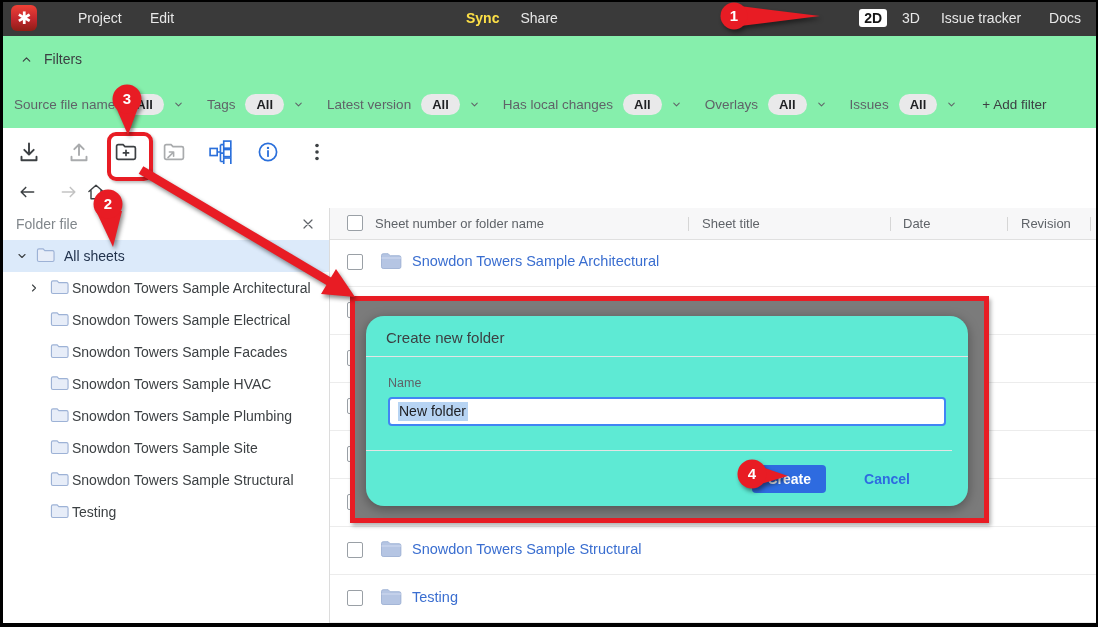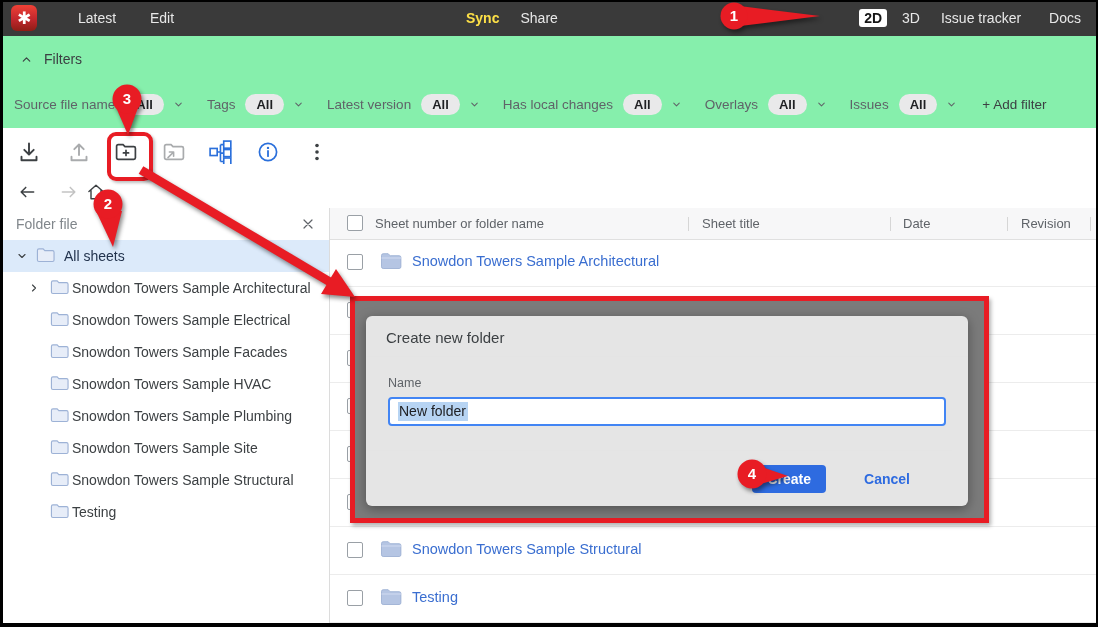--- a/index.html
+++ b/index.html
@@ -71,21 +71,21 @@
   .trow{position:relative;height:48px;border-bottom:1px solid #ececec;box-sizing:border-box;}
   .trow .cb{left:17px;top:15px;}
   .trow .fold{position:absolute;left:50px;top:13px;width:22px;height:18px;}
   .trow .flink{position:absolute;left:82px;top:14px;font-size:14.5px;color:#3a6ed0;white-space:nowrap;cursor:pointer;}
 
   
   .hl-rect{position:absolute;left:107px;top:132px;width:38px;height:41px;border:4px solid #e81c24;border-radius:9px;
            z-index:15;box-shadow:2px 2px 3px rgba(0,0,0,0.25);}
   .modal-region{position:absolute;left:350px;top:296px;width:639px;height:227px;background:#7b7b7b;
                 border:5px solid #e81c24;box-sizing:border-box;z-index:20;box-shadow:2px 3px 4px rgba(0,0,0,0.3);}
-  .dialog{position:absolute;left:366px;top:316px;width:602px;height:190px;background:#e5e5e5;border-radius:6px;
+  .dialog{position:absolute;left:366px;top:316px;width:602px;height:190px;background:#5eead4;border-radius:18px;
           z-index:21;box-shadow:0 3px 12px rgba(0,0,0,0.35);}
   .dlg-title{position:absolute;left:0;top:0;right:0;height:41px;border-bottom:1px solid #e4e4e4;box-sizing:border-box;}
   .dlg-title span{position:absolute;left:20px;top:13px;font-size:15px;color:#3c4043;}
   .dlg-name-label{position:absolute;left:22px;top:60px;font-size:12.5px;color:#5f6368;}
   .dlg-input{position:absolute;left:22px;top:81px;width:558px;height:29px;border:2px solid #4285f4;border-radius:4px;
              box-sizing:border-box;display:flex;align-items:center;padding-left:8px;font-size:14px;color:#202124;background:#fff;}
   .sel-text{background:#b7d4f3;padding:1px 2px 2px 1px;}
   .dlg-footer{position:absolute;left:0;bottom:0;right:16px;height:56px;border-top:1px solid #e4e4e4;box-sizing:border-box;
               display:flex;align-items:center;justify-content:flex-end;padding-right:42px;}
   .btn-create{background:#2e6be0;color:#fff;font-weight:bold;font-size:14px;border:none;border-radius:4px;
@@ -163,21 +163,21 @@
     <symbol id="i-home" viewBox="0 0 24 24">
         <path d="M3.5 11.5 L12 4 L20.5 11.5 M6 9.8 V20 h12 V9.8" fill="none" stroke="currentColor" stroke-width="1.7" stroke-linecap="round" stroke-linejoin="round"></path>
       </symbol>
   </defs>
 </svg>
 
 <div id="app">
 
   <div class="topbar">
     <div class="logo">✱</div>
-    <span class="menu-item m-project">Latest</span>
+    <span class="menu-item m-project">Project</span>
     <span class="menu-item m-edit">Edit</span>
     <div class="tb-center">
       <span class="tb-sync">Sync</span>
       <span class="menu-item">Share</span>
     </div>
     <div class="tb-right">
       <span class="tab-2d">2D</span>
       <span class="menu-item tab-3d">3D</span>
       <span class="menu-item tab-issue">Issue tracker</span>
       <span class="menu-item tab-docs">Docs</span>

